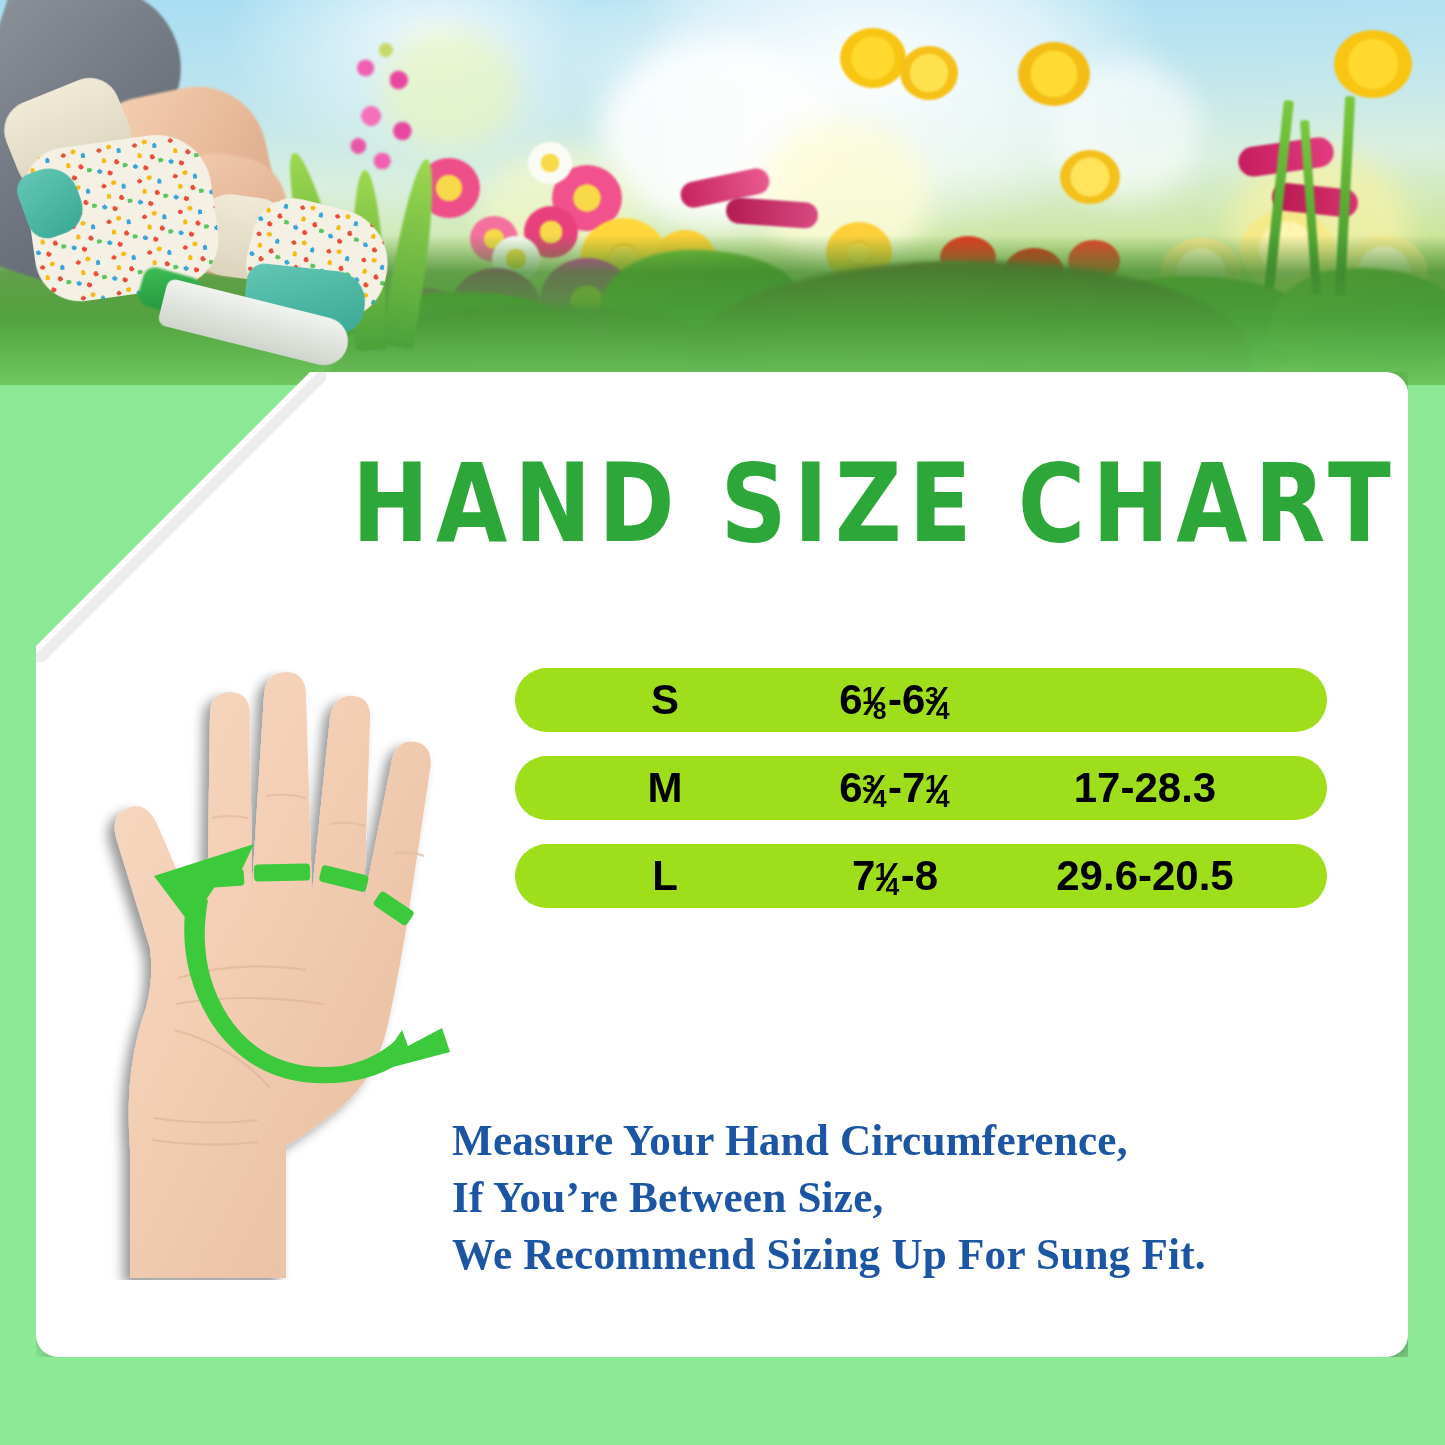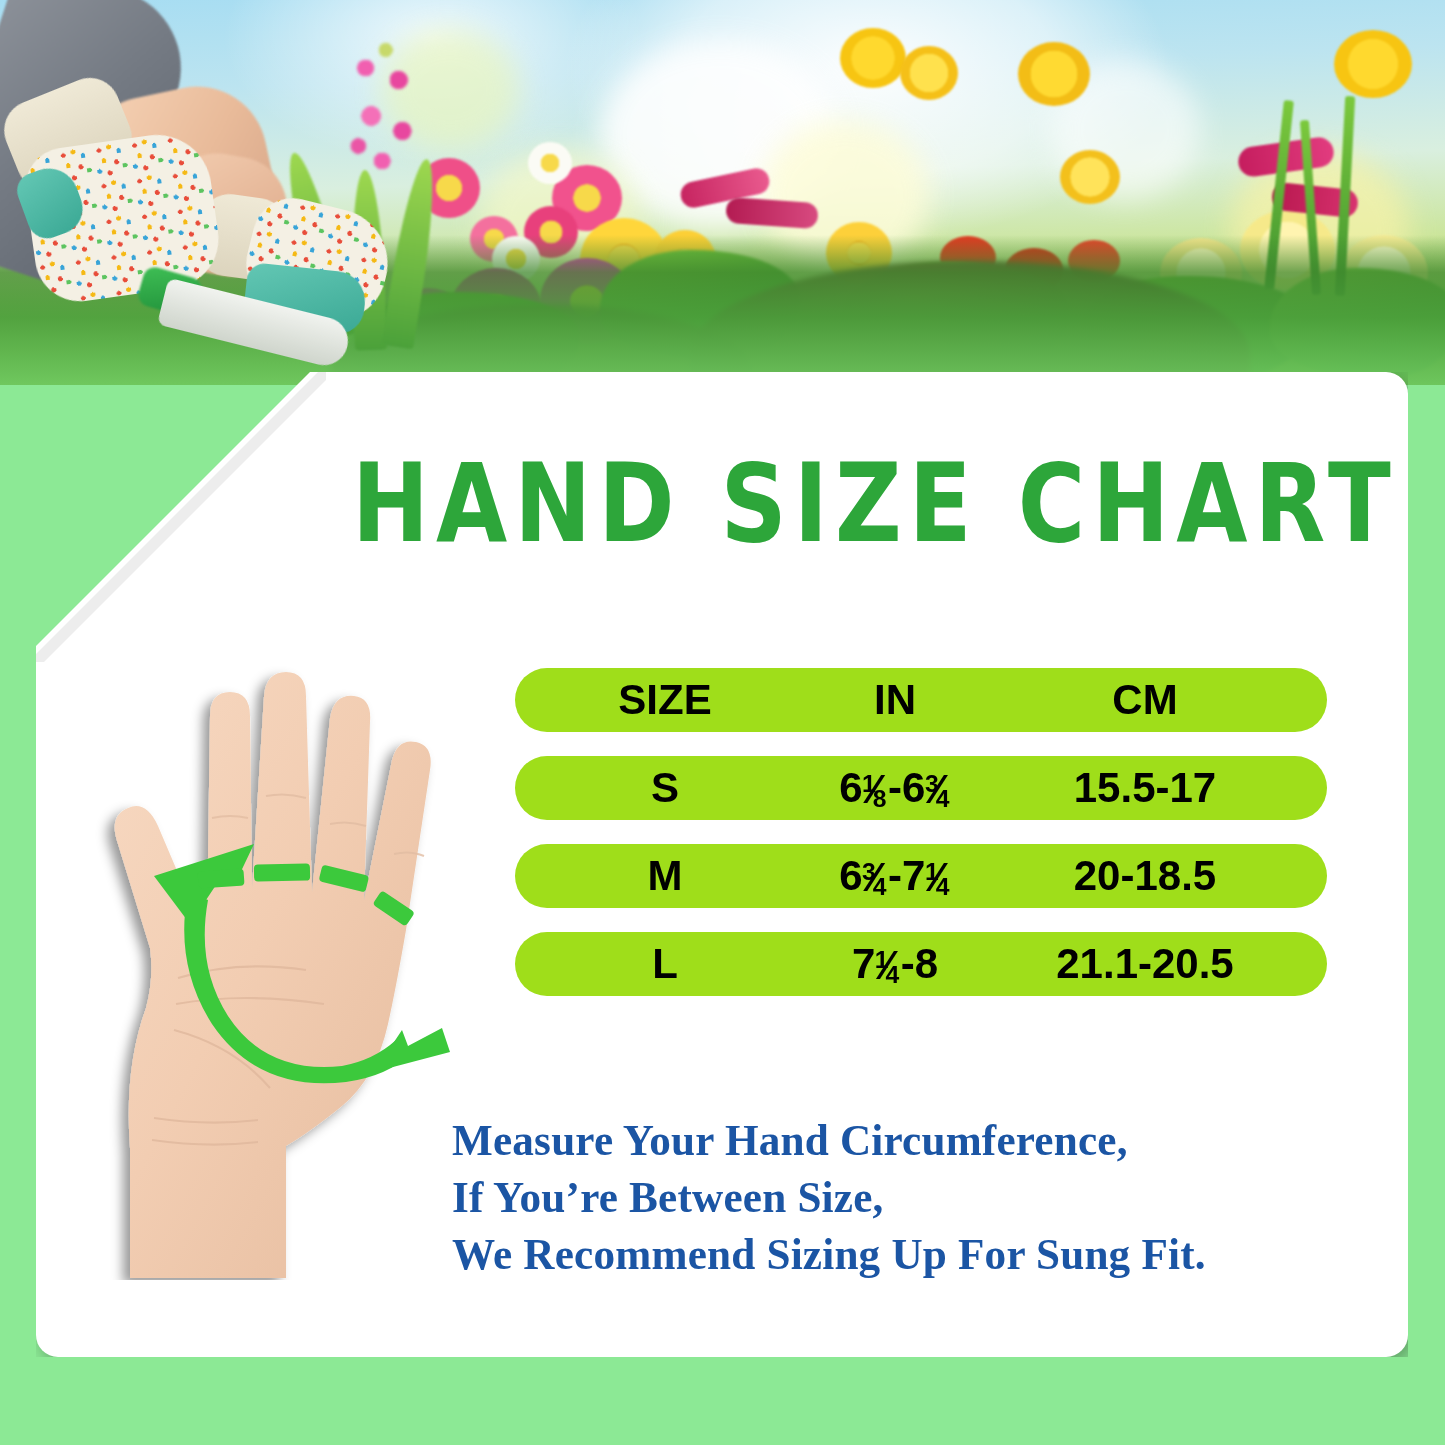--- a/index.html
+++ b/index.html
@@ -484,42 +484,36 @@
         <rect x="140" y="222" width="46" height="17" rx="4" transform="rotate(-4 163 230)"></rect>
         <rect x="196" y="216" width="56" height="17" rx="4" transform="rotate(-1 224 224)"></rect>
         <rect x="262" y="222" width="48" height="17" rx="4" transform="rotate(14 286 230)"></rect>
         <rect x="316" y="252" width="40" height="17" rx="4" transform="rotate(34 336 260)"></rect>
       </g>
     </svg>
   </div>
 
   <div class="table">
 
-    <div class="trow">
-      <div class="cell c-size">SIZE</div>
-      <div class="cell c-in">IN</div>
-      <div class="cell c-cm">CM</div>
-    </div>
 
     <div class="trow">
       <div class="cell c-size">S</div>
       <div class="cell c-in"><span>6</span><span class="frac"><span class="n">1</span><span class="sl">⁄</span><span class="d">8</span></span><span>-6</span><span class="frac"><span class="n">3</span><span class="sl">⁄</span><span class="d">4</span></span></div>
-      <div class="cell c-cm">15.5-17</div>
     </div>
 
     <div class="trow">
       <div class="cell c-size">M</div>
       <div class="cell c-in"><span>6</span><span class="frac"><span class="n">3</span><span class="sl">⁄</span><span class="d">4</span></span><span>-7</span><span class="frac"><span class="n">1</span><span class="sl">⁄</span><span class="d">4</span></span></div>
-      <div class="cell c-cm">20-18.5</div>
+      <div class="cell c-cm">17-28.3</div>
     </div>
 
     <div class="trow">
       <div class="cell c-size">L</div>
       <div class="cell c-in"><span>7</span><span class="frac"><span class="n">1</span><span class="sl">⁄</span><span class="d">4</span></span><span>-8</span></div>
-      <div class="cell c-cm">21.1-20.5</div>
+      <div class="cell c-cm">29.6-20.5</div>
     </div>
 
   </div>
 
   <div class="note">
     <div>Measure Your Hand Circumference,</div>
     <div>If You’re Between Size,</div>
     <div>We Recommend Sizing Up For Sung Fit.</div>
   </div>
 

